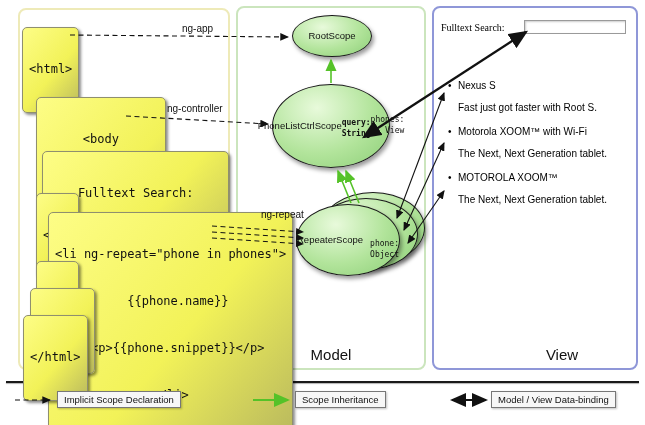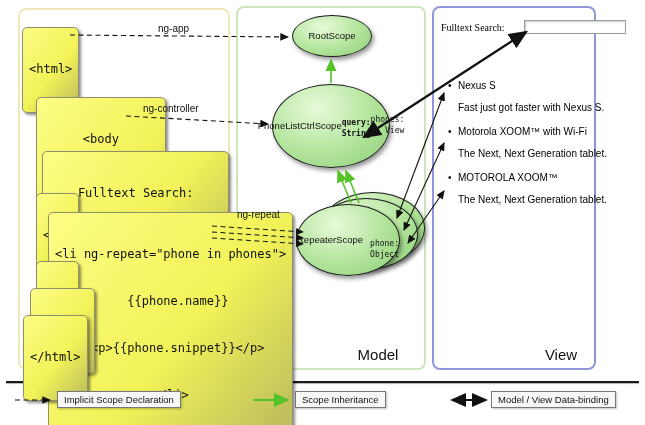--- a/index.html
+++ b/index.html
@@ -3,42 +3,42 @@
 <meta charset="utf-8">
 <style>
   * { box-sizing: border-box; }
   html, body { margin:0; padding:0; background:#fff; }
   #canvas { position:relative; width:645px; height:425px; background:#fff;
             font-family:"Liberation Sans", sans-serif; overflow:hidden; }
 
   .panel { position:absolute; border-radius:8px; background:#fff; }
   #template-panel { left:18px; top:8px;  width:212px; height:362px; border:2px solid #eeeab8; }
   #model-panel    { left:236px; top:6px; width:190px; height:364px; border:2px solid #cbe5bd; }
-  #view-panel     { left:432px; top:6px; width:164px; height:364px; border:2px solid #8f97d8; }
+  #view-panel     { left:432px; top:6px; width:206px; height:364px; border:2px solid #8f97d8;padding-left:27px; }
   .panel-label { position:absolute; bottom:5px; width:100%; text-align:center;
-                 font-size:15px; color:#111;margin-left:47px; }
+                 font-size:15px; color:#111; }
 
   .code { position:absolute; z-index:3;
           background:linear-gradient(130deg,#fdfd86 0%,#f2f258 55%,#b9b95e 100%);
           border:1px solid #8f8f6f; border-radius:5px; padding:3px 6px;
           font-family:"DejaVu Sans Mono", monospace; font-size:12px; line-height:1.3;
           color:#111; box-shadow:2px 2px 3px rgba(0,0,0,.45); white-space:pre;text-align:center; }
   .code .b { font-weight:bold; }
 
   .ellipse { position:absolute; z-index:4; border:1.3px solid #1a1a1a; border-radius:50%;
              background:radial-gradient(ellipse at 38% 28%, #e8fadb 0%, #b2e49b 55%, #8cce77 100%);
              box-shadow:2px 3px 4px rgba(0,0,0,.4);
              display:flex; flex-direction:row; align-items:center; justify-content:center;
              text-align:center; }
   .ellipse.stack { z-index:3; }
   .ellipse .t { font-size:9.5px; line-height:1.15; color:#111; }
   .ellipse .p { font-family:"DejaVu Sans Mono", monospace; font-size:8px; line-height:1.35; color:#111;text-align:right; }
   .ellipse .p.b { font-weight:bold; }
 
-  .arrow-label { position:absolute; z-index:5; font-size:10px; color:#111; }
+  .arrow-label { position:absolute; z-index:5; font-size:10px; color:#111;margin-left:24px; }
 
   #view-search-label { position:absolute; left:441px; top:22px; z-index:4;
                        font-family:"Liberation Serif", serif; font-size:10px; color:#000; }
   #view-search-input { position:absolute; left:524px; top:20px; z-index:4; width:102px; height:14px;
                        border:1px solid #9a9a9a; background:#fff;
                        box-shadow:inset 1px 1px 2px rgba(0,0,0,.2); }
 
   .view-list { position:absolute; left:448px; top:80px; z-index:4; width:182px;
                font-family:Liberation Sans, sans-serif; font-size:10px; color:#000; }
   .vname { padding-left:10px; margin-bottom:11px; position:relative; }
@@ -121,21 +121,21 @@
     <div class="t">Repeater</div>
     <div class="t">Scope</div>
     <div class="p" style="margin-top:20px">phone: Object</div>
   </div>
 
   <div id="view-search-label">Fulltext Search:</div>
   <input id="view-search-input" value="" style="">
 
   <div class="view-list">
     <div class="vname">Nexus S</div>
-    <div class="vsnip">Fast just got faster with Nexus S.</div>
+    <div class="vsnip">Fast just got faster with Root S.</div>
     <div class="vname">Motorola XOOM™ with Wi-Fi</div>
     <div class="vsnip">The Next, Next Generation tablet.</div>
     <div class="vname">MOTOROLA XOOM™</div>
     <div class="vsnip">The Next, Next Generation tablet.</div>
   </div>
 
   <div id="divider"></div>
   <div class="legend-box" style="left:295px">Scope Inheritance</div>
   <div class="legend-box" style="left:57px">Implicit Scope Declaration</div>
   <div class="legend-box" style="left:491px">Model / View Data-binding</div>

